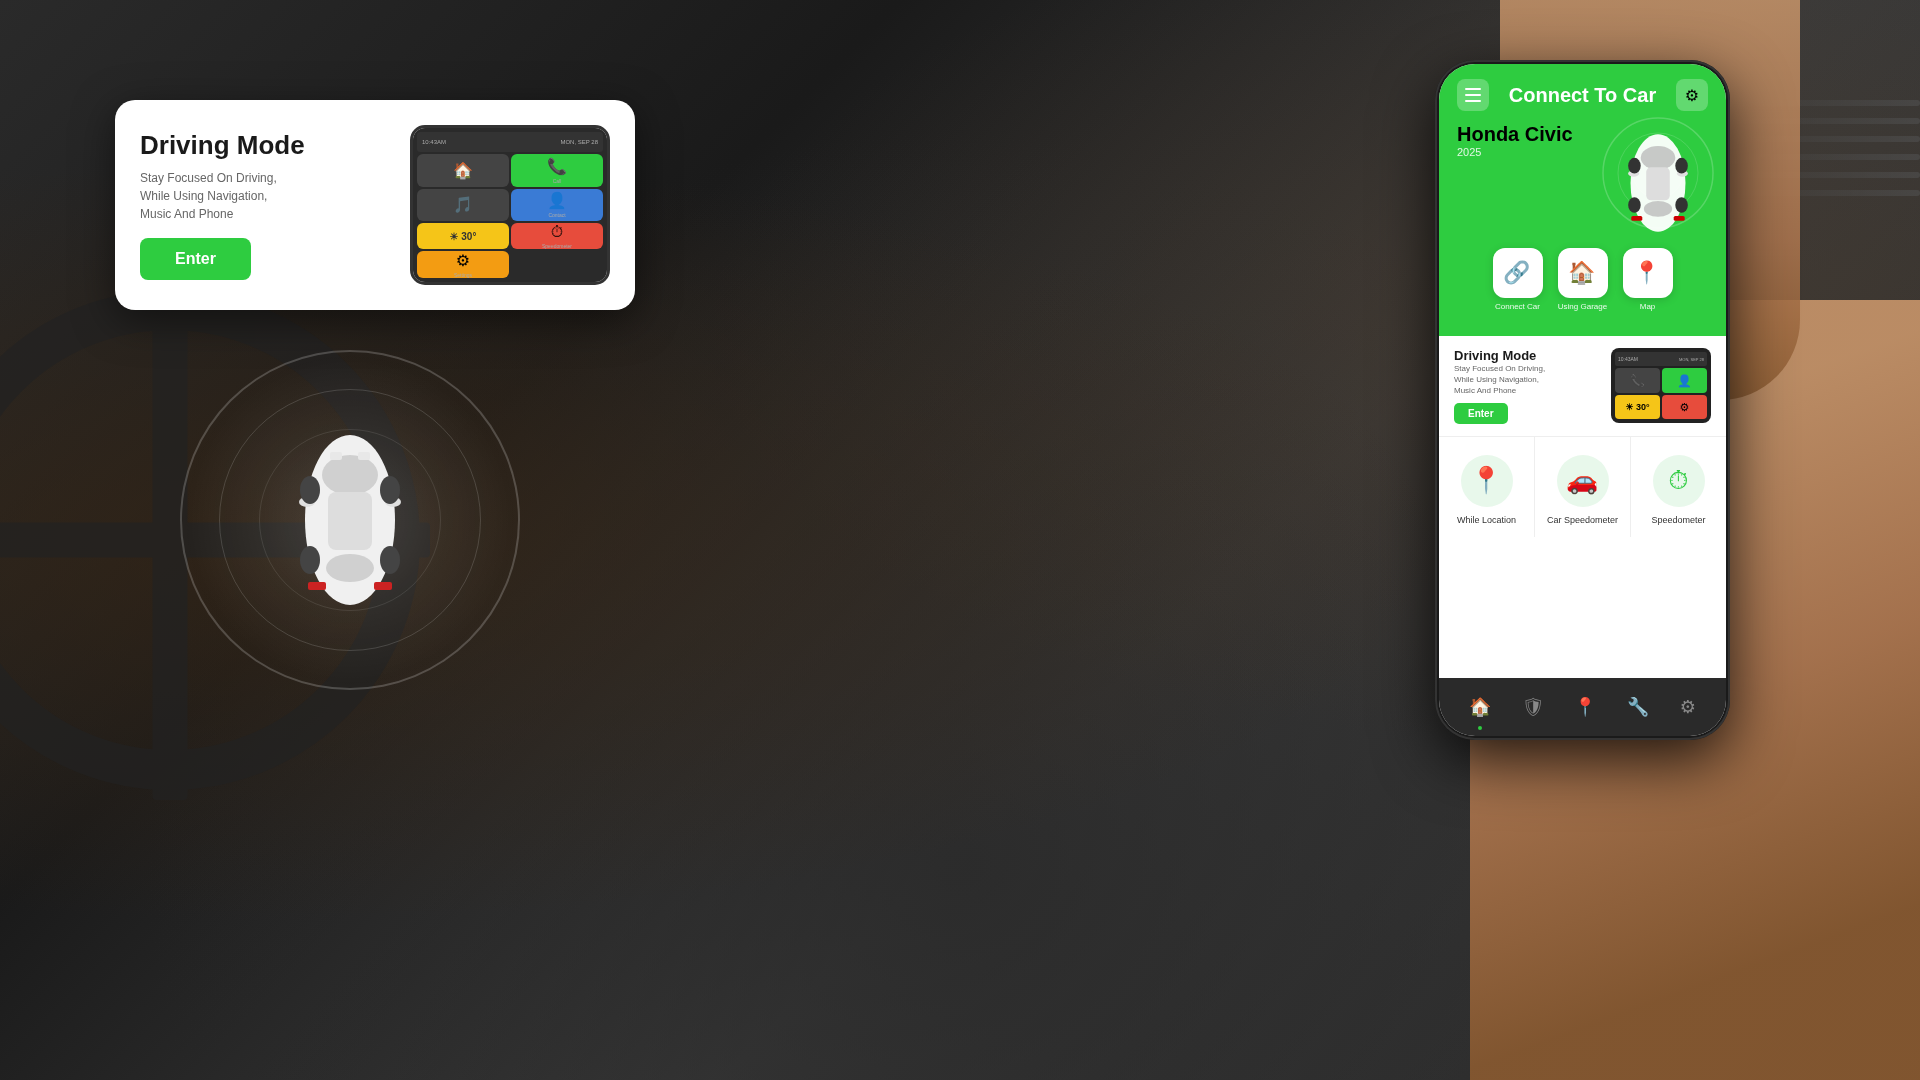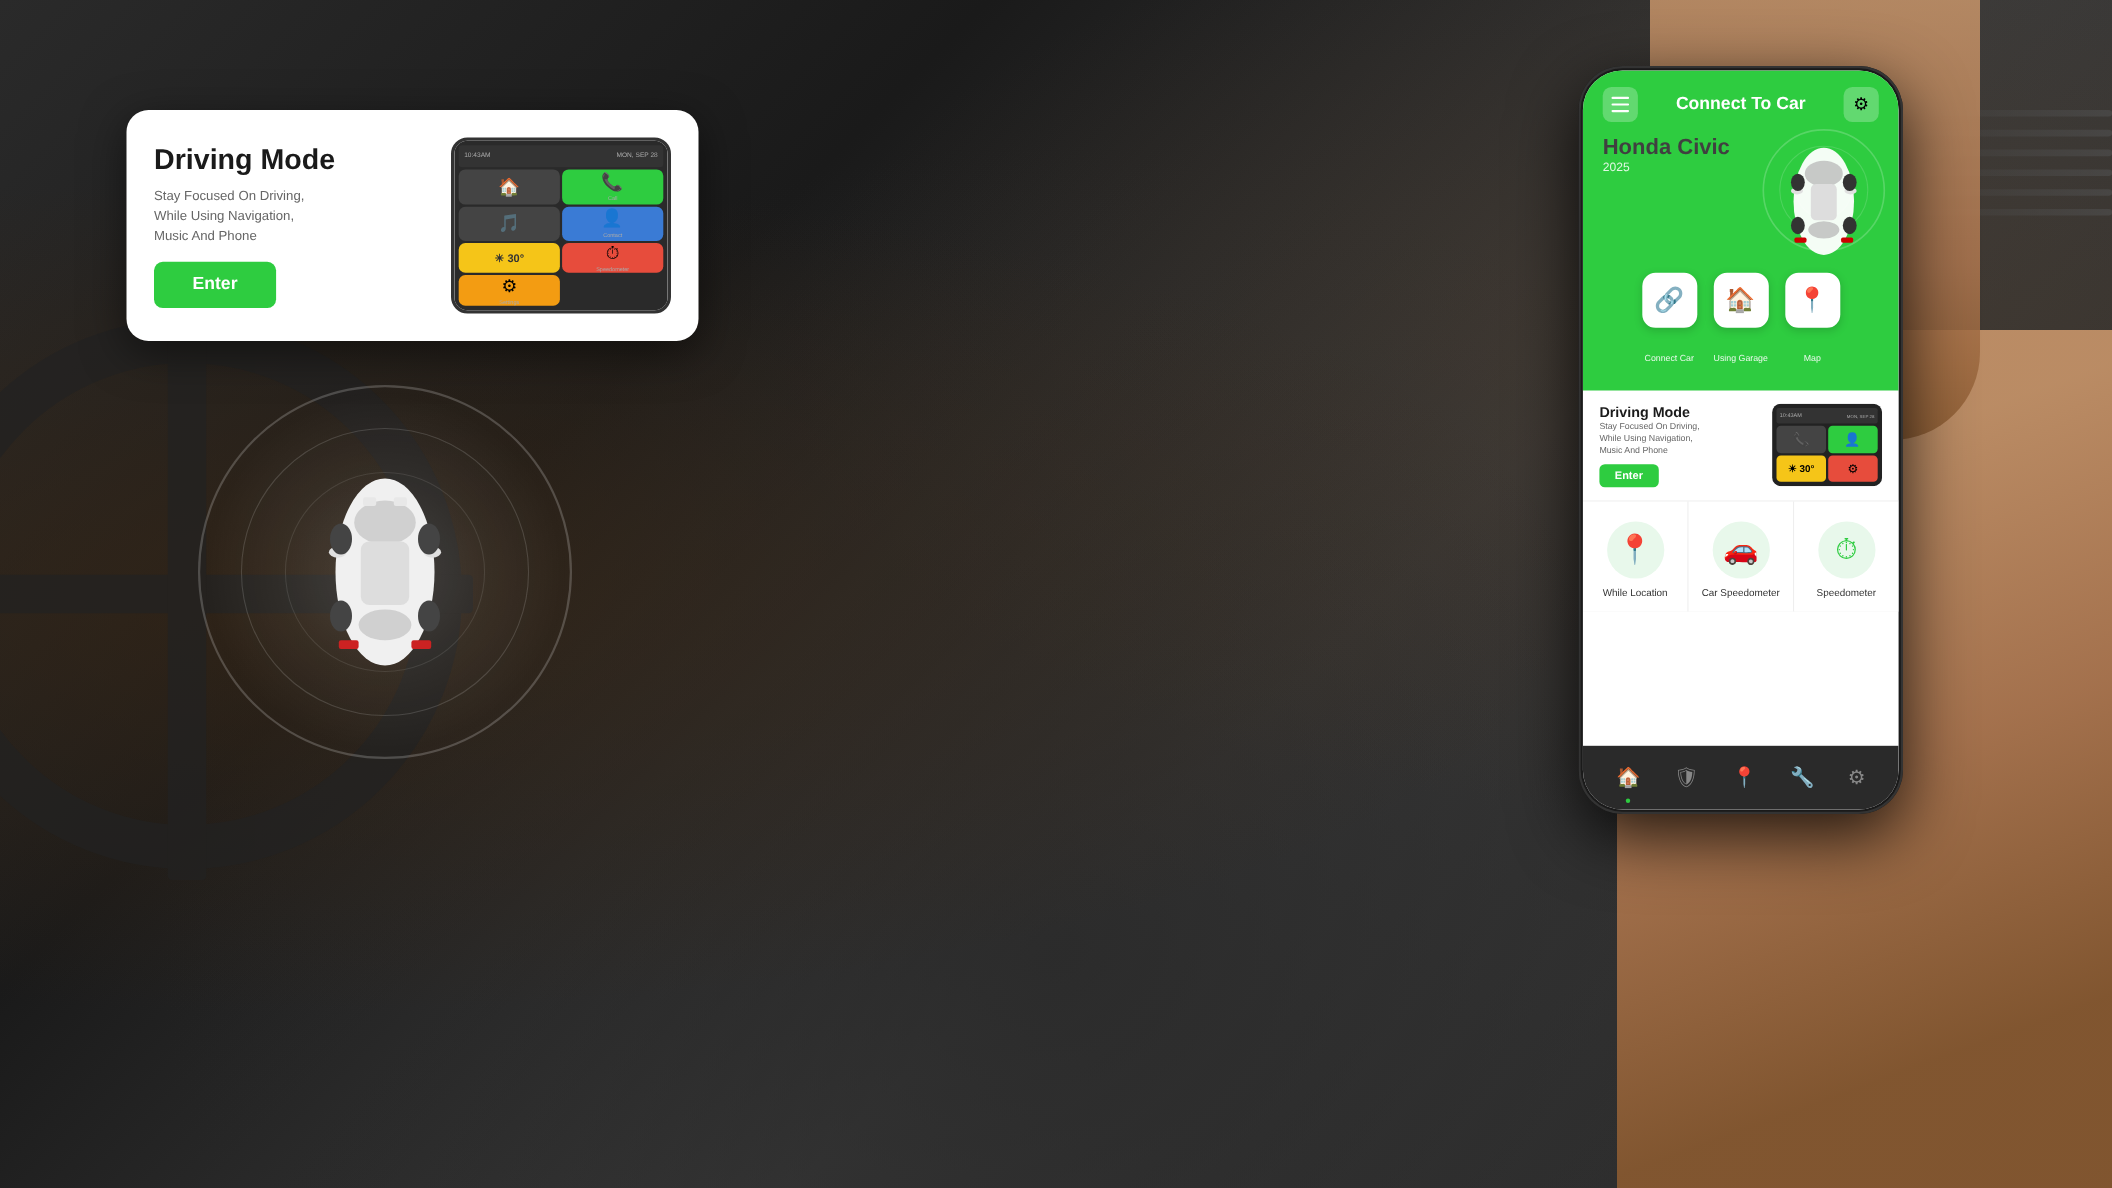--- a/index.html
+++ b/index.html
@@ -260,38 +260,38 @@
     }
     .phone-menu-line {
       width: 16px;
       height: 2px;
       background: white;
       border-radius: 1px;
     }
 
     .phone-title {
       color: white;
-      font-size: 16px;
+      font-size: 20px;
       font-weight: 700;
     }
 
     .phone-settings-btn {
       width: 32px;
       height: 32px;
       background: rgba(255,255,255,0.25);
       border-radius: 8px;
       display: flex;
       align-items: center;
       justify-content: center;
       cursor: pointer;
       font-size: 16px;
     }
 
     .car-name {
-      color: #404040;
+      color: #000000;
       font-size: 20px;
       font-weight: 800;
     }
     .car-year {
       color: rgba(255,255,255,0.85);
       font-size: 11px;
     }
 
     
     .quick-actions {
@@ -319,21 +319,20 @@
       justify-content: center;
       font-size: 22px;
       color: #2ecc40;
       box-shadow: 0 2px 8px rgba(0,0,0,0.15);
     }
 
     .quick-action-label {
       font-size: 8px;
       color: rgba(255,255,255,0.9);
       text-align: right;
-      margin-top: 19px;
     }
 
     
     .phone-driving-card {
       background: white;
       margin: 0;
       padding: 12px 15px;
       display: flex;
       align-items: center;
       gap: 10px;

